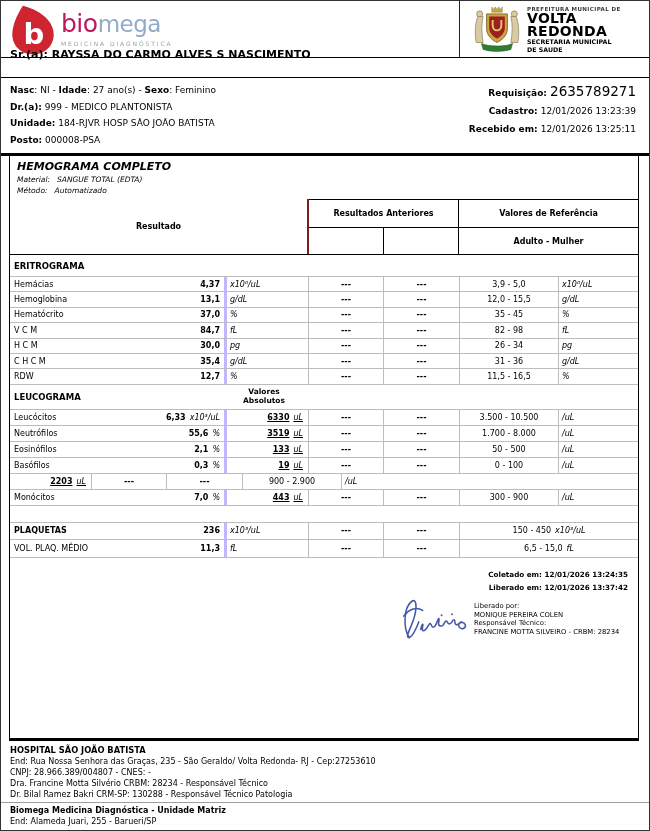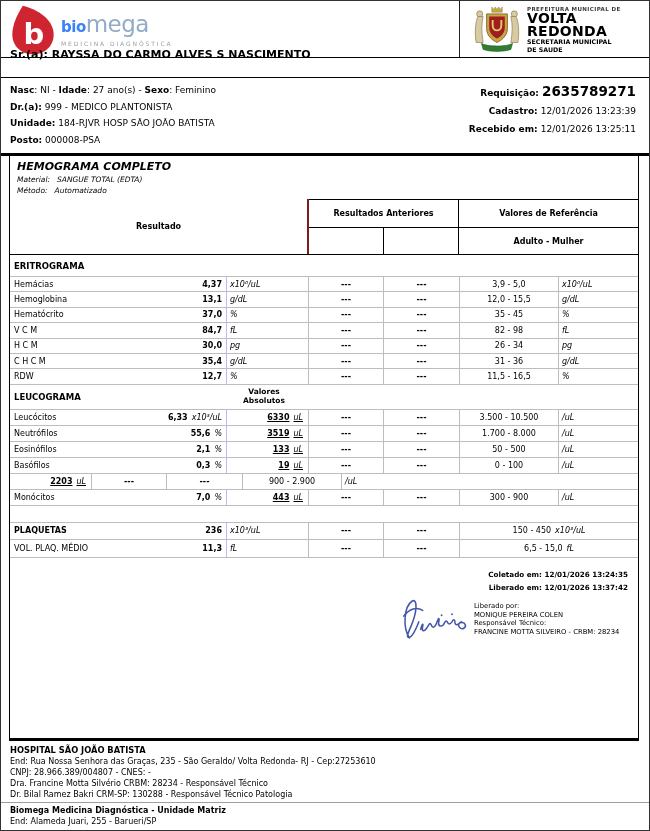--- a/index.html
+++ b/index.html
@@ -6,21 +6,21 @@
   body { margin:0; background:#e8eef5; font-family:"DejaVu Sans", sans-serif; }
   .page { position:relative; width:650px; height:831px; background:#fff;
           border:1px solid #333; overflow:hidden; color:#000;
           font-family:"DejaVu Sans", sans-serif; }
 
   
   .brand { position:absolute; left:10px; top:4px; display:flex; align-items:flex-start; }
   .drop { width:44px; height:50px; }
   .brand-words { margin-left:6px; margin-top:7px; }
   .brand-line { line-height:24px; }
-  .bio  { font-size:15px; font-weight:bold; color:#3b82f6; letter-spacing:-0.5px; }
+  .bio  { font-size:25px; font-weight:normal; color:#be185d; letter-spacing:-0.5px; }
   .mega { font-size:23px; color:#93aac9; letter-spacing:-0.5px; }
   .brand-sub { font-size:6px; color:#9aa0a6; letter-spacing:1.9px; margin-top:1px; }
 
   .v-div { position:absolute; left:458px; top:0; width:1px; height:56px; background:#222; }
 
   .pref { position:absolute; left:470px; top:3px; display:flex; align-items:center; }
   .coa { width:52px; height:51px; }
   .pref-text { margin-left:4px; }
   .pref-l1 { font-size:5.5px; font-weight:bold; color:#3a3a3a; letter-spacing:0.4px; }
   .pref-name { font-size:14px; font-weight:800; line-height:12.5px; letter-spacing:0.3px; }
@@ -28,21 +28,21 @@
 
   .hl { position:absolute; left:0; right:0; height:1px; background:#000; }
   #hl1 { top:56px; } #hl2 { top:76px; }
   .patient-line { position:absolute; left:9px; top:47px; font-size:11px; font-weight:bold; }
 
   .info { position:absolute; left:9px; top:81px; font-size:9px; line-height:16.5px; }
   .info b { font-weight:bold; }
 
   .req { position:absolute; right:13px; top:82px; text-align:right; font-size:9px; }
   .req-l { font-weight:bold; }
-  .req-big { font-size:13.5px; font-weight:bold; }
+  .req-big { font-size:13.5px; font-weight:normal; }
   .req-row2 { margin-top:7px; }
   .req-row3 { margin-top:8px; }
 
   .thick { position:absolute; left:0; right:0; top:152px; height:3px; background:#000; }
 
   
   .mainbox { position:absolute; left:8px; top:155px; width:630px; height:585px;
              border-left:1px solid #000; border-right:1px solid #000; border-bottom:3px solid #000; }
   .rtitle { position:absolute; left:7px; top:4px; }
   .rtitle-main { font-size:11px; font-weight:bold; font-style:italic; }
@@ -66,21 +66,21 @@
   .sec-head.with-abs { height:25px; }
   .sec-title { font-weight:bold; font-size:8.5px; padding-left:4px; width:213px; }
   .abs-head { width:82px; display:flex; flex-direction:column; align-items:center; justify-content:center;
               font-weight:bold; font-size:7.5px; line-height:8.5px; }
 
   .lab-row { display:flex; align-items:stretch; border-bottom:1px solid #bdbdbd; height:15.4px; }
   .sec-leucograma .lab-row { height:16px; }
   .sec-plaquetas { margin-top:16px; border-top:1px solid #bdbdbd; }
   .sec-plaquetas .lab-row { height:17.5px; }
   .cell { display:flex; align-items:center; }
-  .c1 { width:217px; justify-content:space-between; padding:0 4px; border-right:1px solid #c4b5fd; }
+  .c1 { width:217px; justify-content:space-between; padding:0 4px; border-right:3px solid #c4b5fd; }
   .c2 { width:82px; padding-left:3px; border-right:1px solid #bdbdbd; }
   .c2.right { justify-content:flex-end; padding-right:5px; padding-left:0;text-decoration:underline; }
   .c3 { width:75px; justify-content:center; border-right:1px solid #bdbdbd; font-weight:bold; }
   .c4 { width:76px; justify-content:center; border-right:1px solid #bdbdbd; font-weight:bold; }
   .c5 { width:99px; justify-content:center; border-right:1px solid #bdbdbd; }
   .c6 { flex:1; padding-left:3px; }
   .c56 { flex:1; justify-content:center; }
   .b { font-weight:bold; } .it { font-style:italic; } .u2 { margin-left:4px; }
 
   .dates { position:absolute; right:10px; top:412px; font-size:7.2px; font-weight:bold;

